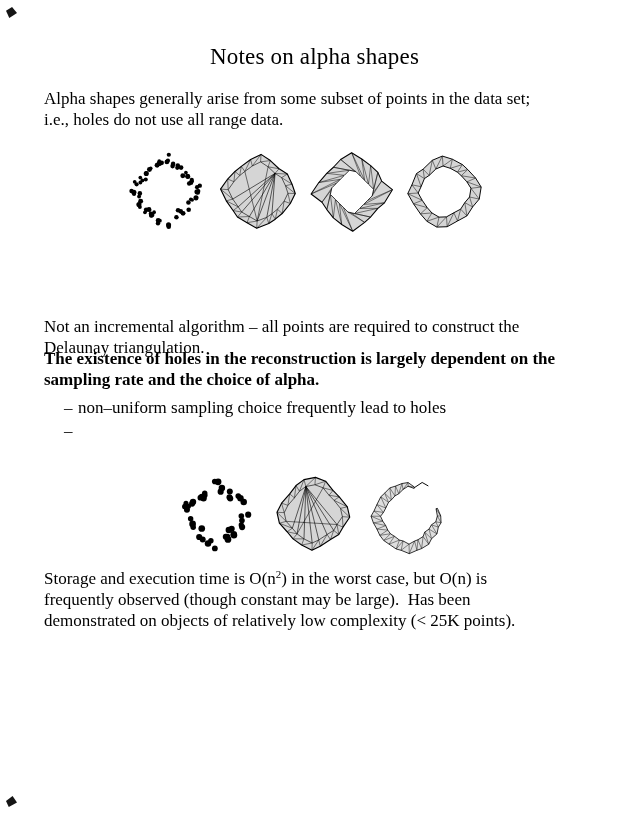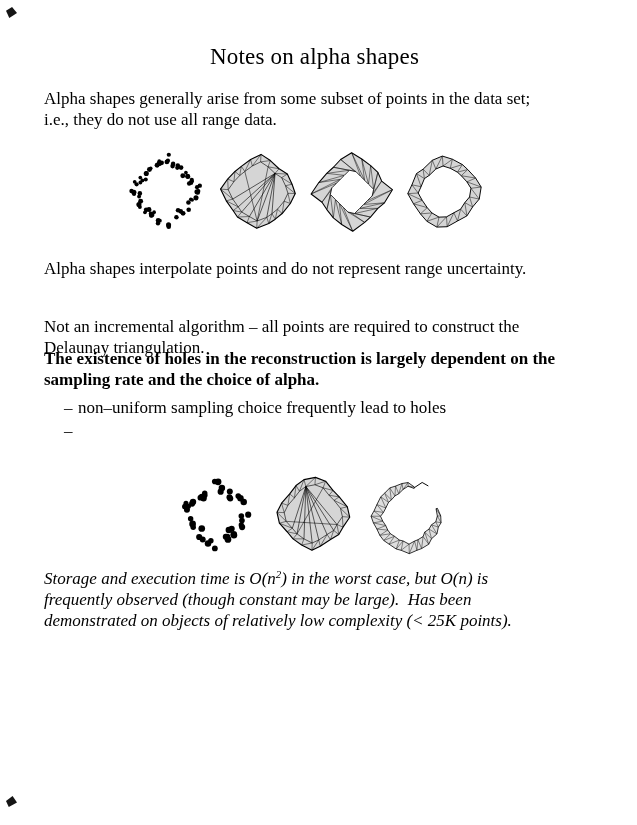--- a/index.html
+++ b/index.html
@@ -6,21 +6,21 @@
   .page{position:relative;width:629px;height:825px;background:#ffffff;overflow:hidden;
         font-family:"Liberation Serif","DejaVu Serif",serif;color:#000;}
   .title{position:absolute;top:44px;left:0;width:100%;text-align:center;
          font-size:23px;letter-spacing:.2px;}
   .para{position:absolute;left:44px;width:560px;font-size:17px;line-height:21px;
         white-space:pre-line;}
   .p1{top:88px;}
   .p2{top:258px;}
   .p3{top:296px;margin-top:20px;}
   .p4{top:348px;font-weight:bold;}
-  .p5{top:568px;white-space:normal;font-style:italic;}
+  .p5{top:568px;white-space:normal;}
   .p5 .pre,.p5 .post{white-space:pre-line;}
   sup{font-size:11px;line-height:0;vertical-align:6px;}
   .bullets{position:absolute;left:64px;top:397px;width:545px;font-size:17px;line-height:21px;}
   .bullet{position:relative;padding-left:14px;margin-bottom:2px;white-space:pre-line;}
   .bullet .marker{position:absolute;left:0;top:0;}
   .figrow{position:absolute;left:0;width:100%;display:flex;justify-content:center;align-items:center;}
   .figrow1{top:144px;gap:5px;transform:translateX(-9px);}
   .figrow2{top:466px;gap:9px;transform:translateX(-2px);}
   .fig{width:88px;height:94px;}
   .fig svg{width:100%;height:100%;display:block;}
@@ -31,21 +31,21 @@
 </head>
 <body>
 
 <div class="page">
   <div class="scan-mark tl"></div>
   <div class="scan-mark bl"></div>
 
   <div class="title">Notes on alpha shapes</div>
 
   <div class="para p1">Alpha shapes generally arise from some subset of points in the data set;
-i.e., they do not use all range data.</div>
+i.e., holes do not use all range data.</div>
 
   <div class="figrow figrow1">
       <div class="fig">
         <svg viewBox="0 0 100 100">
           <circle cx="58.1" cy="19.2" r="2.6" fill="#000000"></circle>
           <circle cx="57.5" cy="21.7" r="2.6" fill="#000000"></circle>
           <circle cx="67.1" cy="23.3" r="2.7" fill="#000000"></circle>
           <circle cx="62.8" cy="23.6" r="2.4" fill="#000000"></circle>
           <circle cx="63.4" cy="21.0" r="2.6" fill="#000000"></circle>
           <circle cx="69.1" cy="32.7" r="2.8" fill="#000000"></circle>
@@ -135,21 +135,20 @@
         </svg>
       </div>
       <div class="fig">
         <svg viewBox="0 0 100 100">
           <path d="M58.4,13.9L69.8,20.0L75.8,25.6L84.8,35.3L91.1,45.5L88.9,59.2L81.4,68.1L74.9,78.3L64.2,84.1L52.5,90.6L40.7,91.0L29.4,84.4L22.1,76.0L14.2,64.5L7.7,53.0L12.4,43.0L17.6,30.2L25.1,25.2L35.6,15.1L47.0,10.3Z M56.0,24.2L64.1,28.6L68.5,32.6L74.9,39.6L79.5,46.9L77.9,56.8L72.5,63.2L67.8,70.6L60.1,74.7L51.7,79.4L43.2,79.7L35.1,74.9L29.8,68.9L24.1,60.6L19.5,52.3L22.8,45.1L26.6,35.9L32.0,32.3L39.6,25.0L47.8,21.6Z" fill="#d5d5d5" fill-rule="evenodd" stroke="#000000" stroke-width="1.1" stroke-linejoin="round"></path>
           <path d="M58.4 13.9L56.0 24.2L69.8 20.0M69.8 20.0L64.1 28.6L75.8 25.6M75.8 25.6L68.5 32.6L84.8 35.3M84.8 35.3L74.9 39.6L91.1 45.5M91.1 45.5L79.5 46.9L88.9 59.2M88.9 59.2L77.9 56.8L81.4 68.1M81.4 68.1L72.5 63.2L74.9 78.3M74.9 78.3L67.8 70.6L64.2 84.1M64.2 84.1L60.1 74.7L52.5 90.6M52.5 90.6L51.7 79.4L40.7 91.0M40.7 91.0L43.2 79.7L29.4 84.4M29.4 84.4L35.1 74.9L22.1 76.0M22.1 76.0L29.8 68.9L14.2 64.5M14.2 64.5L24.1 60.6L7.7 53.0M7.7 53.0L19.5 52.3L12.4 43.0M12.4 43.0L22.8 45.1L17.6 30.2M17.6 30.2L26.6 35.9L25.1 25.2M25.1 25.2L32.0 32.3L35.6 15.1M35.6 15.1L39.6 25.0L47.0 10.3M47.0 10.3L47.8 21.6L58.4 13.9" fill="none" stroke="#000000" stroke-width="0.55"></path>
         </svg>
       </div>
     </div>
 
-  <div class="para p2">Alpha shapes interpolate points and do not represent range uncertainty.</div>
   <div class="para p3">Not an incremental algorithm – all points are required to construct the
 Delaunay triangulation.</div>
   <div class="para p4">The existence of holes in the reconstruction is largely dependent on the
 sampling rate and the choice of alpha.</div>
 
   <div class="bullets">
       <div class="bullet"><span class="marker">–</span><span>non–uniform sampling choice frequently lead to holes</span></div>
       <div class="bullet"><span class="marker">–</span></div>
     </div>
 

